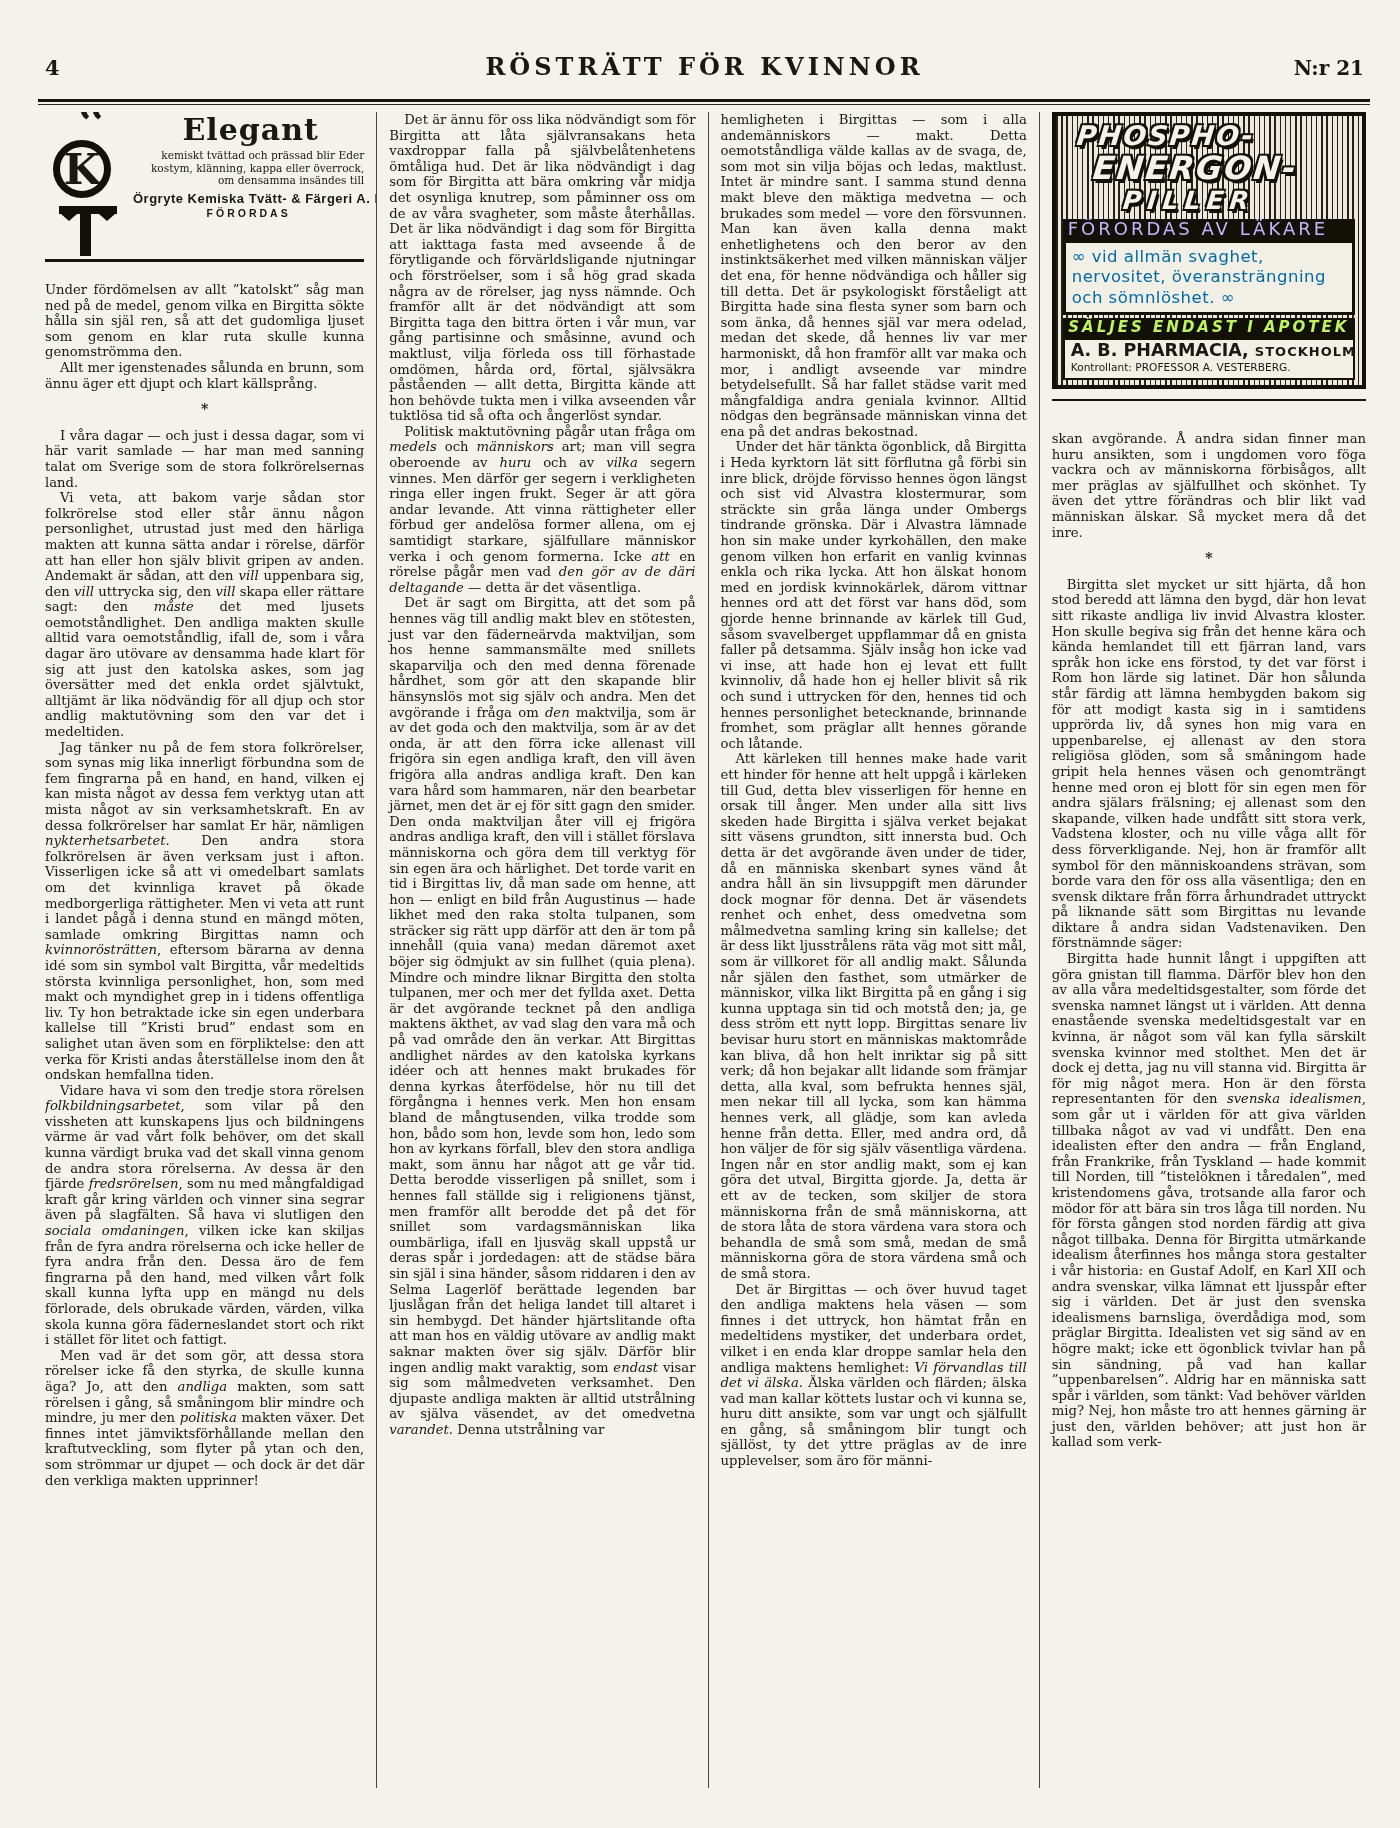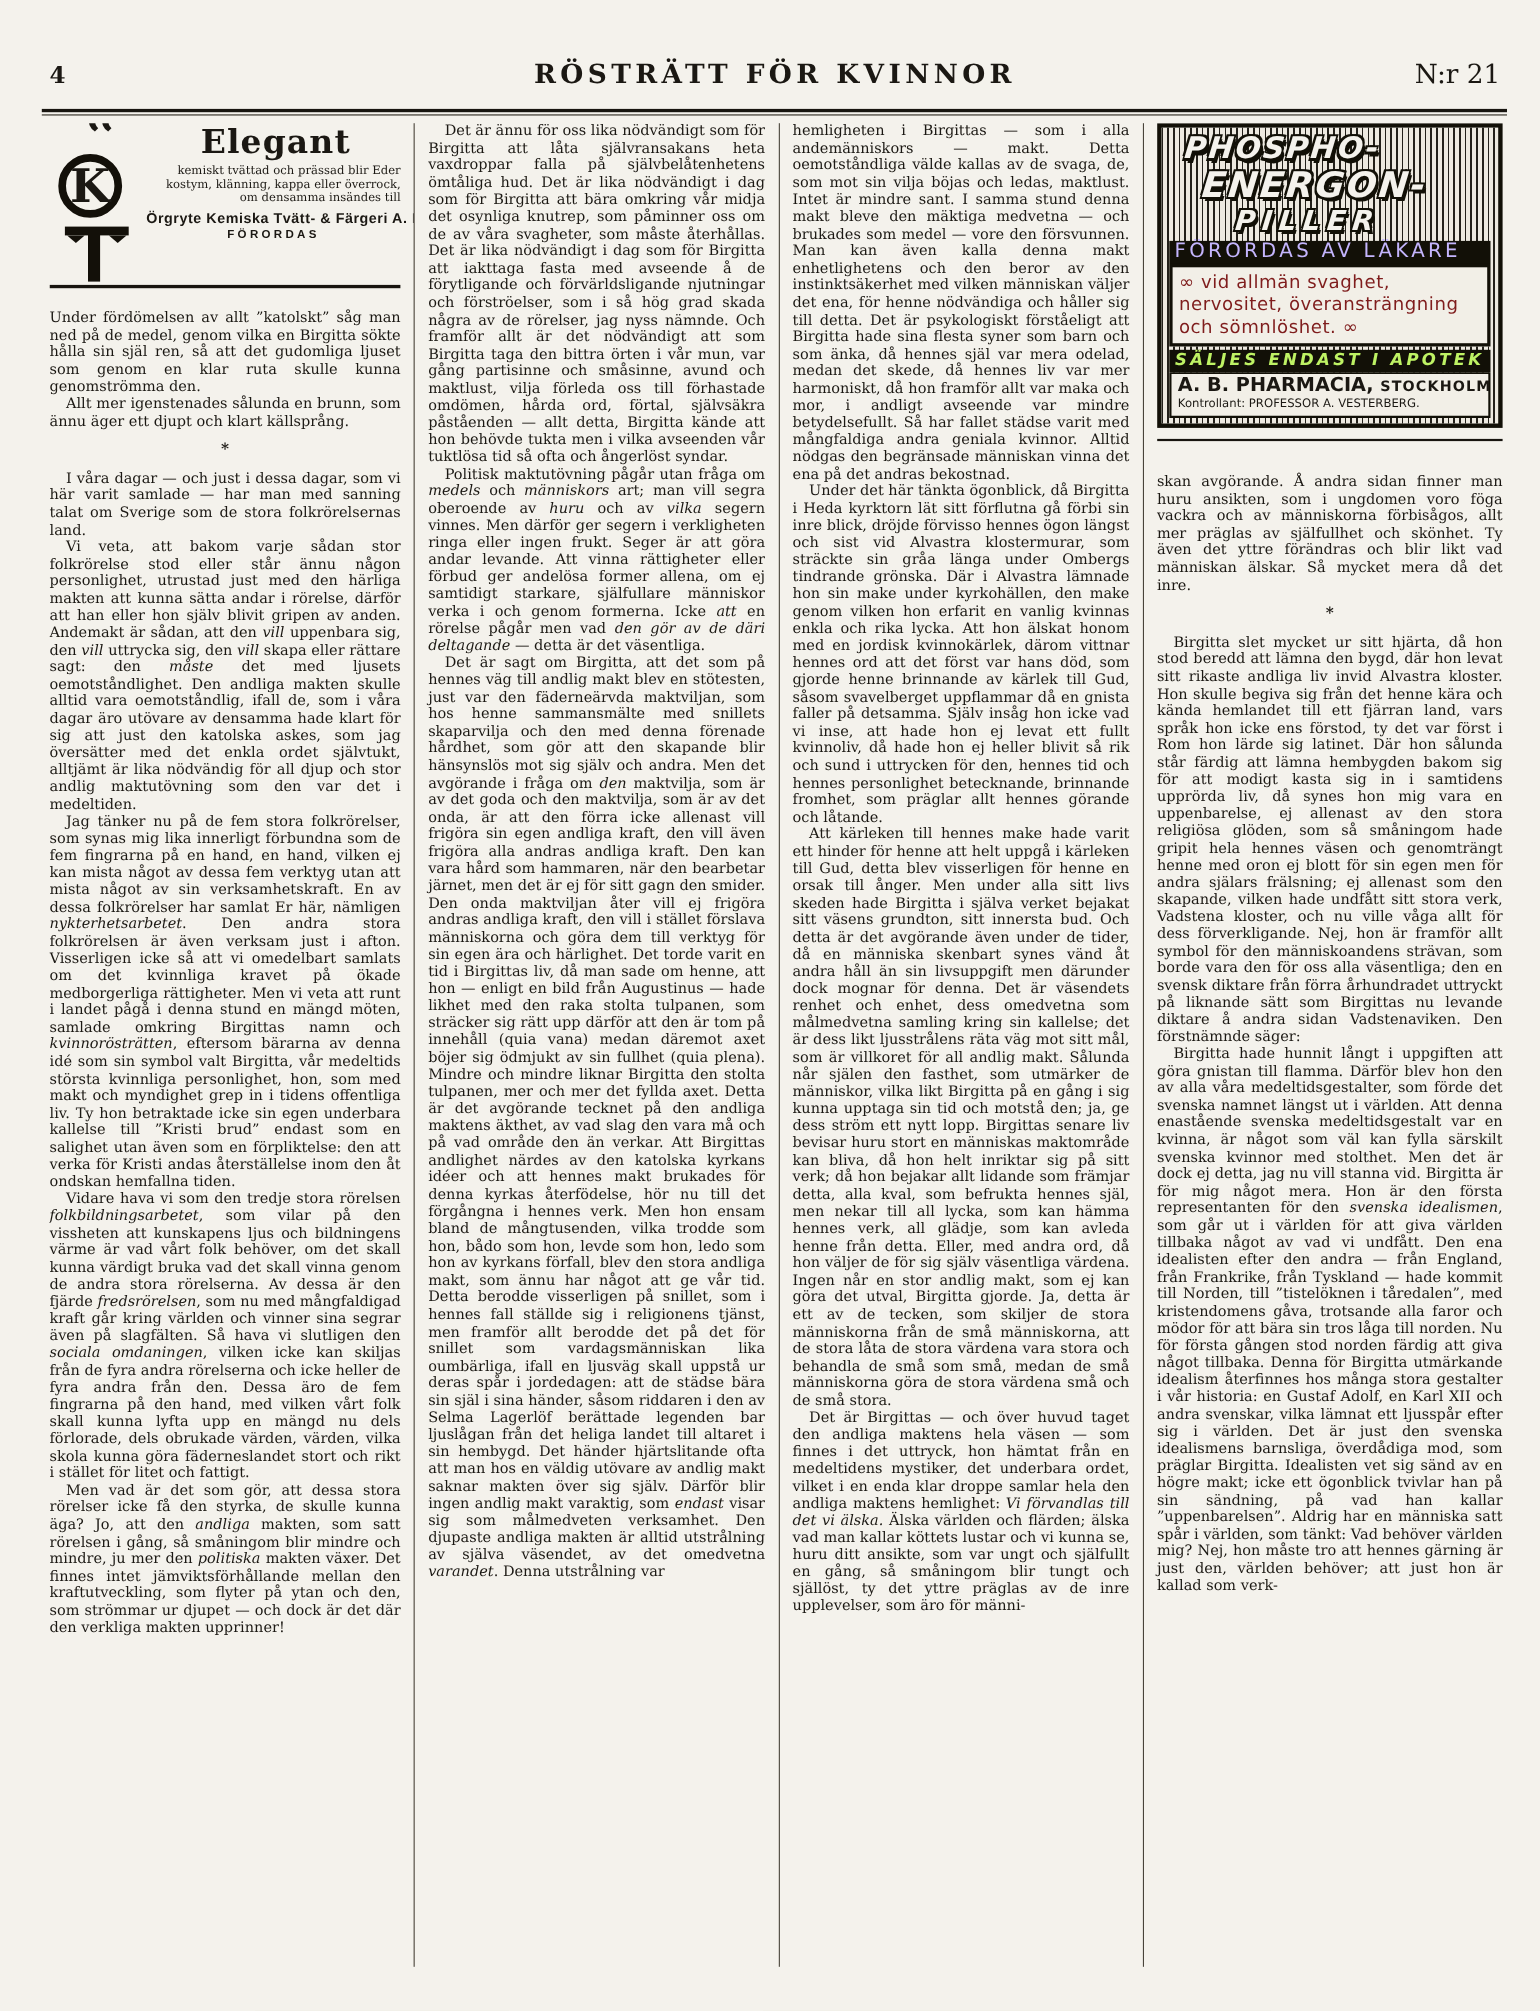--- a/index.html
+++ b/index.html
@@ -19,21 +19,21 @@
   
   .header {
     position:absolute; top:52px; left:45px; right:36px;
     display:flex; align-items:baseline;
   }
   .page-num { font-size:21px; font-weight:bold; width:120px; }
   .paper-title {
     flex:1; text-align:center;
     font-size:24px; font-weight:bold; letter-spacing:4px;
   }
-  .issue-num { width:120px; text-align:right; font-size:24px; font-weight:normal; }
+  .issue-num { width:120px; text-align:right; font-size:20px; font-weight:bold; }
   .rule-double {
     position:absolute; top:99px; left:38px; right:30px;
     border-top:3px solid #18150f;
     border-bottom:1px solid #2a261d;
     height:6px;
   }
   
   .cols {
     position:absolute; top:112px; left:45px; right:30px; bottom:40px;
     display:flex;
@@ -93,21 +93,21 @@
     letter-spacing:2px; line-height:1.05; white-space:nowrap;
   }
   .ph-1 { font-size:27px; margin-left:14px; }
   .ph-2 { font-size:32px; margin-left:30px; margin-top:2px; }
   .ph-3 { font-size:25px; margin-left:60px; margin-top:2px; letter-spacing:6px; }
   .ph-band1 {
     background:#121007; color:#c4b5fd; font-family:"DejaVu Sans", sans-serif;
     font-size:18px; letter-spacing:3px; padding:2px 5px 3px; margin-top:5px; white-space:nowrap;
   }
   .ph-uses {
-    background:#f2efe7; border:3px solid #121007; color:#7f1d1d;
+    background:#f2efe7; border:3px solid #121007; color:#0369a1;
     font-family:"DejaVu Sans", sans-serif; font-size:16.5px; line-height:20.5px;
     padding:4px 6px; letter-spacing:0.5px; text-align:left;
   }
   .ph-band2 {
     background:#121007; color:#bef264; font-family:"DejaVu Sans", sans-serif;
     font-style:italic; font-weight:bold; font-size:15px; letter-spacing:3px;
     text-align:center; padding:2px 0 3px; margin-top:3px;
   }
   .ph-firm {
     background:#f2efe7; border:2px solid #121007; border-top-width:1px;

